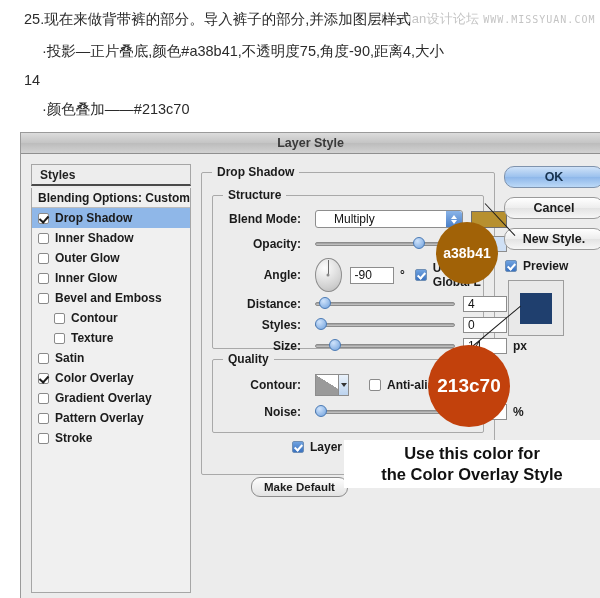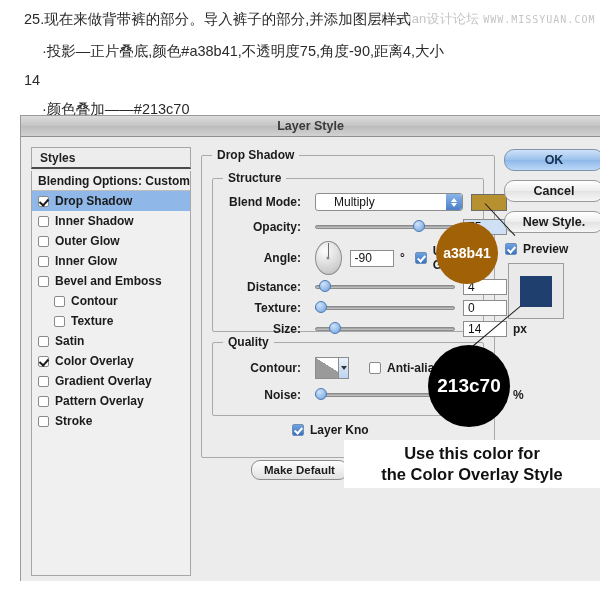--- a/index.html
+++ b/index.html
@@ -17,21 +17,21 @@
   #tline3{position:absolute;left:42px;top:99px;}
   .watermark{
     position:absolute;left:370px;top:10px;
     color:#b9b9b9;font-size:13px;letter-spacing:.2px;white-space:nowrap;
     mix-blend-mode:multiply;opacity:.85;
   }
   .watermark .wm-site{font-family:"DejaVu Sans Mono",monospace;font-size:10px;letter-spacing:1px;}
 
   
   .dialog{
-    position:absolute;left:20px;top:115px;width:580px;height:466px;
+    position:absolute;left:20px;top:132px;width:580px;height:466px;
     background:#0f766e;border:1px solid #9a9a9a;border-bottom:none;border-right:none;
     box-sizing:border-box;overflow:hidden;
   }
   .titlebar{
     height:20px;
     background:linear-gradient(to bottom,#dcdcdc 0%,#c4c4c4 50%,#bcbcbc 51%,#d2d2d2 100%);
     border-bottom:1px solid #8f8f8f;
     display:flex;align-items:center;justify-content:center;
   }
   .titlebar .title{font-size:12.5px;font-weight:bold;color:#3a3a3a;}
@@ -322,21 +322,21 @@
               <div class="track"></div>
               <div class="knob" style="left:4px;"></div>
             </div>
             <div class="numfield">
               <span>4</span>
             </div>
             <span class="unit">px</span>
           </div>
 
           <div class="row" style="left:6px;top:121px;">
-            <span class="rowlabel">Texture:</span>
+            <span class="rowlabel">Styles:</span>
             <div class="slider">
               <div class="track"></div>
               <div class="knob" style="left:0px;"></div>
             </div>
             <div class="numfield">
               <span>0</span>
             </div>
             <span class="unit">%</span>
           </div>
 
@@ -405,20 +405,20 @@
       </div>
     </div>
 
   </div>
 </div>
 
 <div class="leader" id="leader-gold"></div>
 <div class="leader" id="leader-blue"></div>
 
 <div class="badge" id="badge-gold" style="background: #a16207;">a38b41</div>
-<div class="badge" id="badge-blue" style="background: #000000;">213c70</div>
+<div class="badge" id="badge-blue" style="background: #c2410c;">213c70</div>
 
 <div class="callout" id="callout-box">
   <div>
     <div>Use this color for</div>
     <div>the Color Overlay Style</div>
   </div>
 </div>
 
 </body></html>

